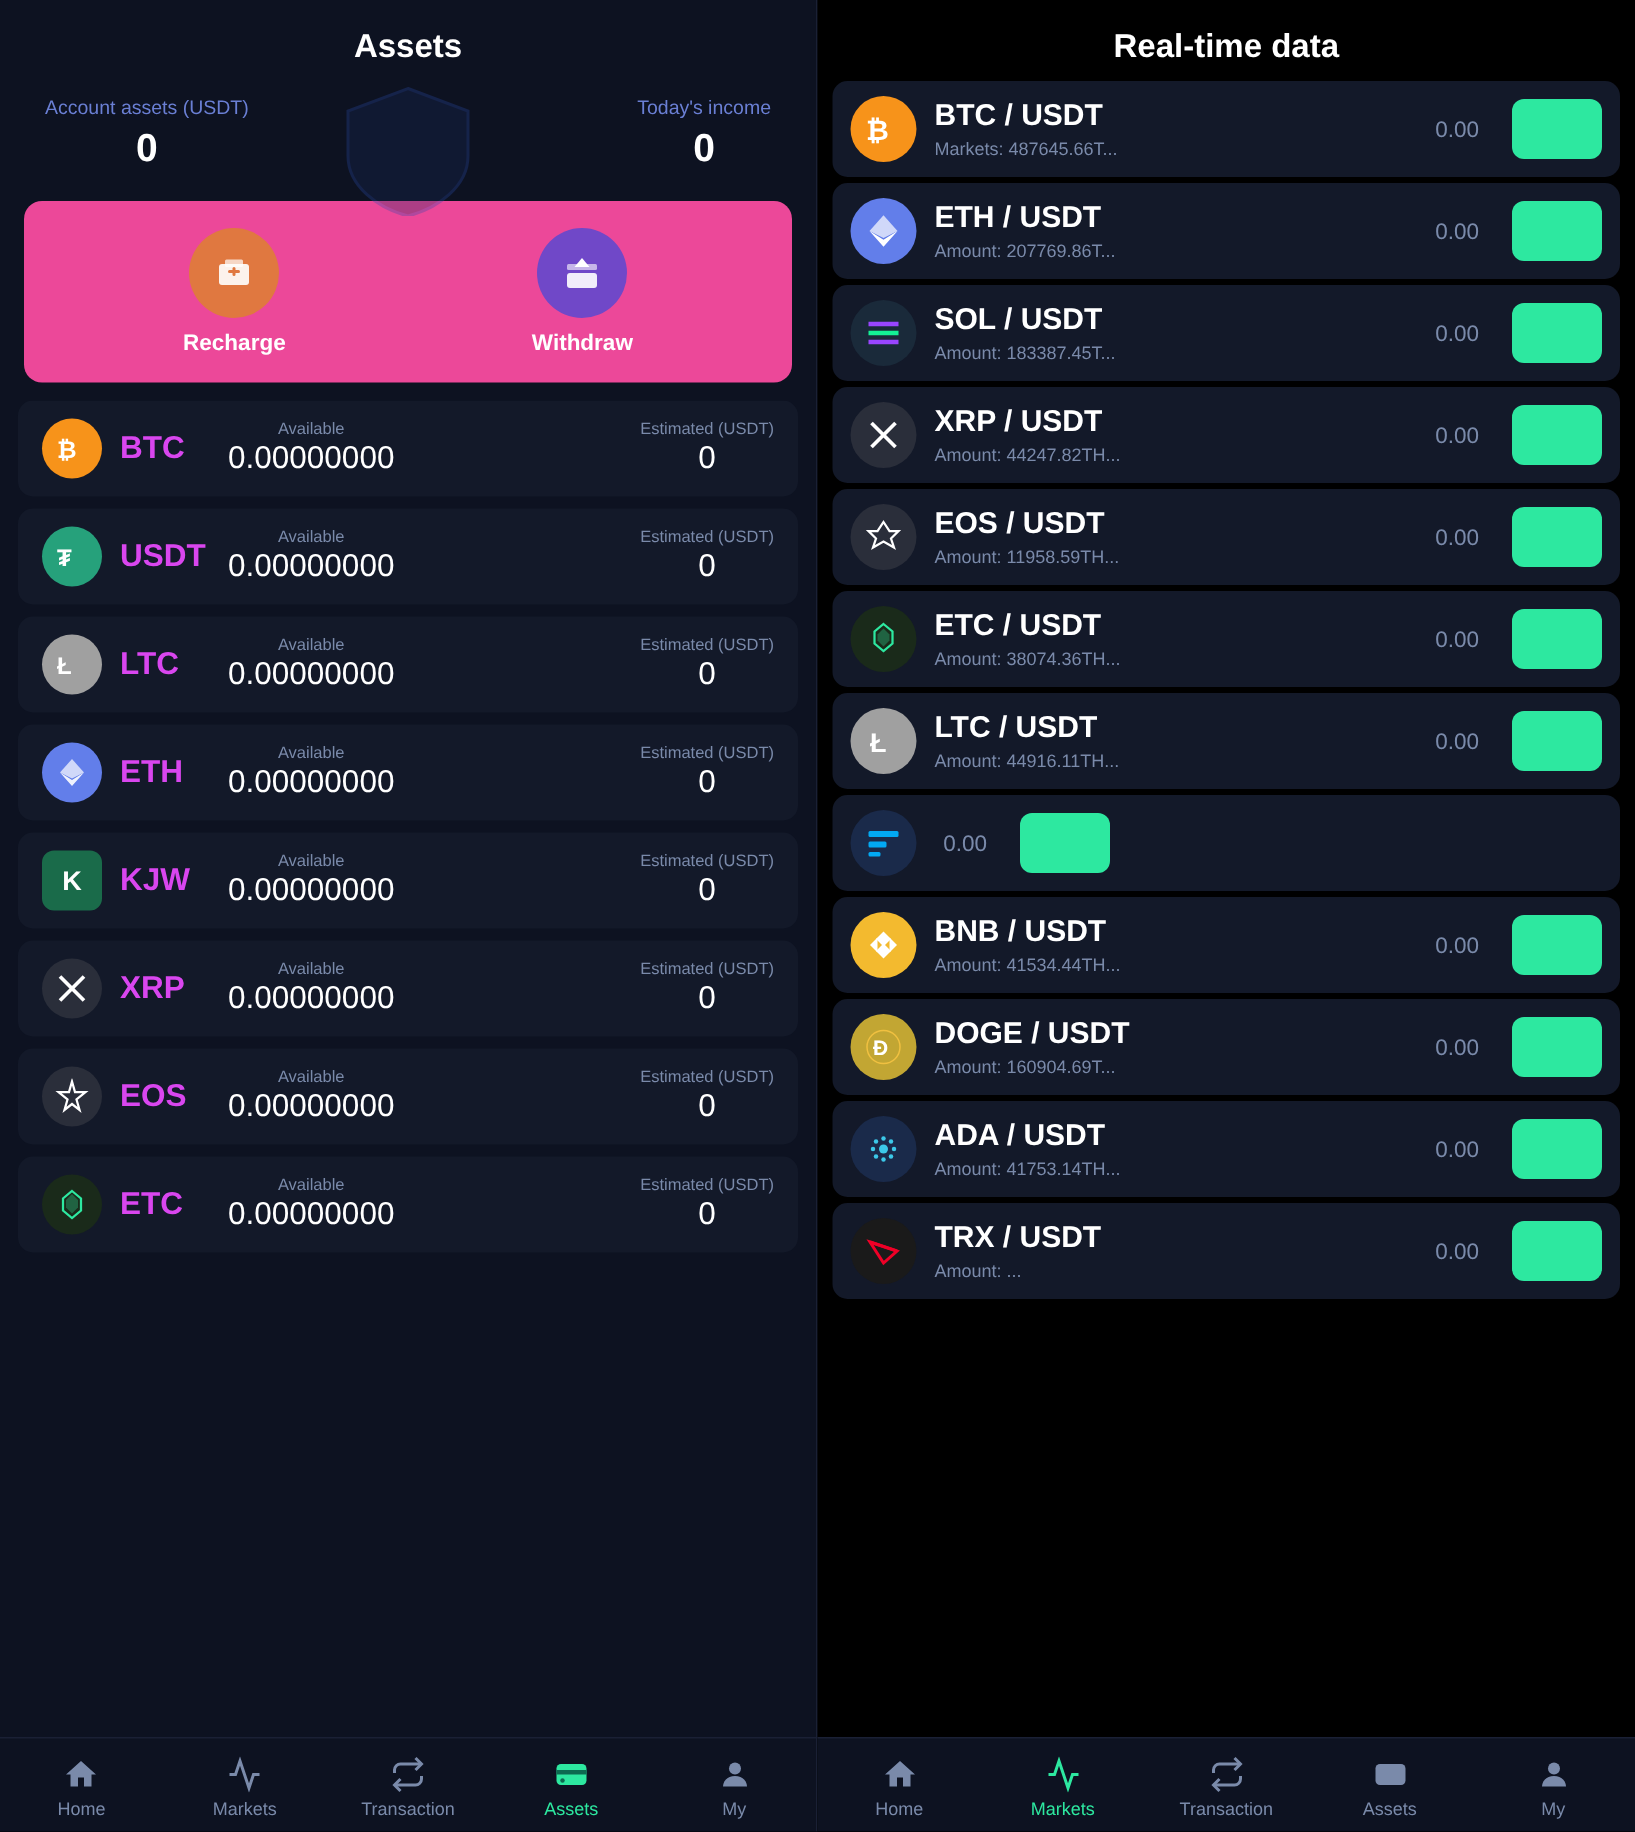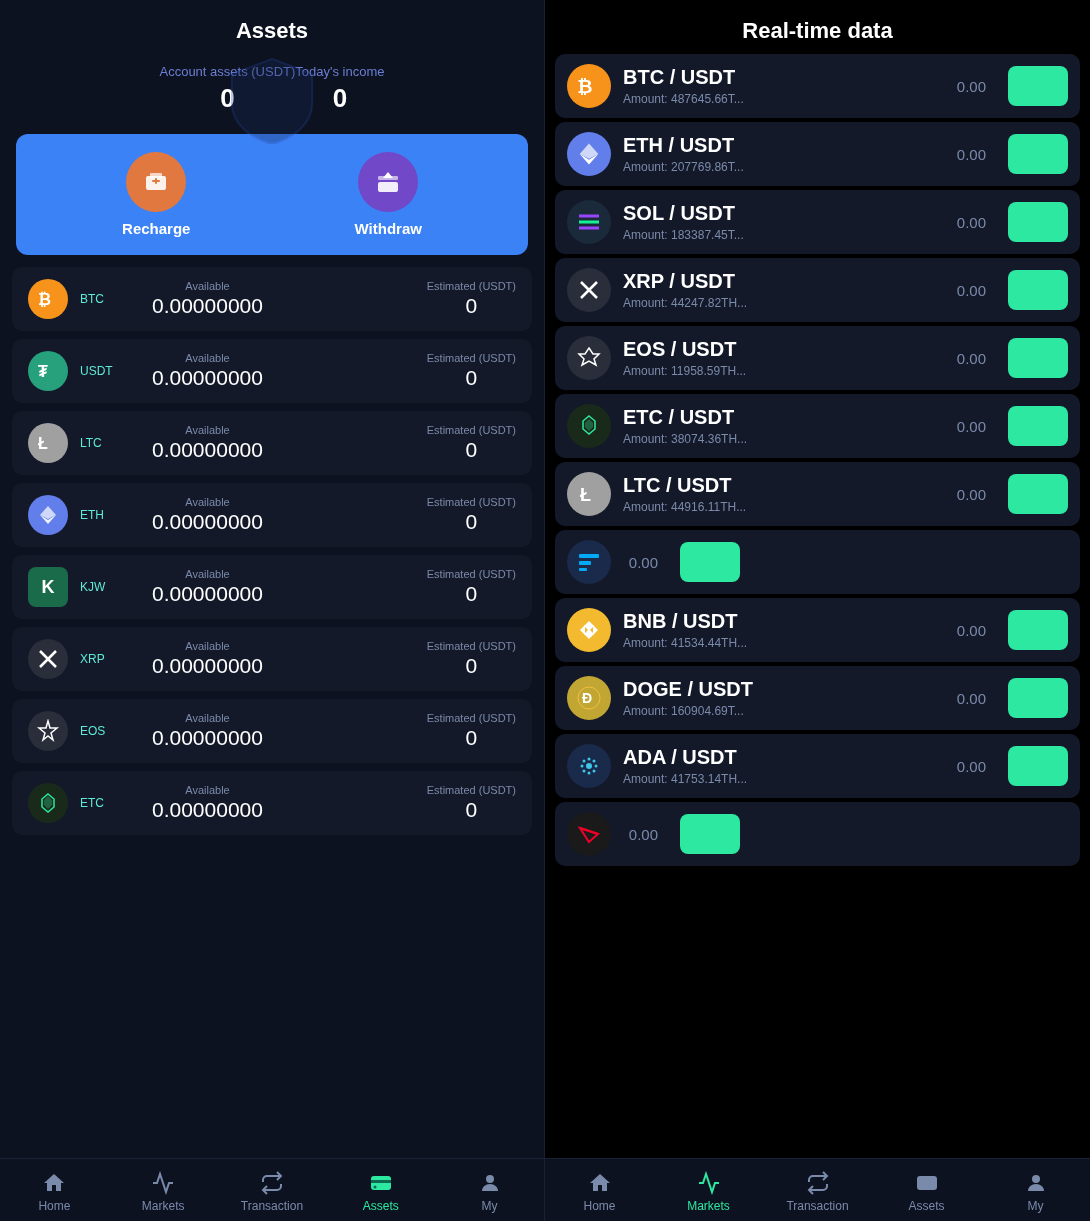--- a/index.html
+++ b/index.html
@@ -27,21 +27,21 @@
       font-size: 22px;
       font-weight: 600;
       padding: 18px 0 10px;
       color: #fff;
     }
 
     
     .account-section {
       display: flex;
       align-items: center;
-      justify-content: center;
+      justify-content: space-between;
       padding: 10px 30px 20px;
       position: relative;
     }
     .account-info {
       display: flex;
       flex-direction: column;
       align-items: center;
     }
     .account-label {
       color: #6a7fd4;
@@ -63,21 +63,21 @@
       width: 100px;
       height: 90px;
       opacity: 0.3;
     }
 
     
     .action-row {
       display: flex;
       gap: 12px;
       margin: 0 16px 12px;
-      background: #3b82f6;
+      background: #ec4899;
       border-radius: 12px;
       padding: 18px 30px;
       justify-content: space-around;
     }
     .action-btn {
       display: flex;
       flex-direction: column;
       align-items: center;
       gap: 8px;
       cursor: pointer;
@@ -121,23 +121,23 @@
       height: 40px;
       border-radius: 50%;
       display: flex;
       align-items: center;
       justify-content: center;
       font-size: 18px;
       font-weight: bold;
       flex-shrink: 0;
     }
     .asset-name {
-      font-size: 12px;
-      font-weight: 400;
-      color: #5eead4;
+      font-size: 21px;
+      font-weight: 700;
+      color: #d946ef;
       width: 60px;
     }
     .asset-amounts {
       display: flex;
       flex: 1;
       justify-content: space-between;
       align-items: flex-end;
     }
     .amount-col {
       display: flex;
@@ -520,21 +520,21 @@
   <div class="market-list">
 
     <div class="market-item">
       <div class="market-logo" style="background:#f7931a;">
         <svg width="28" height="28" viewBox="0 0 24 24">
             <text x="2" y="18" font-size="16" fill="white">₿</text>
           </svg>
       </div>
       <div class="market-info">
         <span class="market-pair">BTC / USDT</span>
-        <span class="market-amount">Amount: 487645.66T...</span>
+        <span class="market-amount">Markets: 487645.66T...</span>
       </div>
       <span class="market-price">0.00</span>
       <button class="trade-btn"></button>
     </div>
 
     <div class="market-item">
       <div class="market-logo" style="background:#627eea;">
         <svg width="28" height="28" viewBox="0 0 24 24">
             <polygon points="12,3 20,12 12,16 4,12" fill="white" opacity="0.7"></polygon>
             <polygon points="12,17 20,12 12,21 4,12" fill="white"></polygon>
@@ -688,20 +688,24 @@
       <button class="trade-btn"></button>
     </div>
 
     <div class="market-item">
       <div class="market-logo" style="background:#1a1a1a;">
         <svg width="28" height="28" viewBox="0 0 28 28">
           <polygon points="5,8 23,14 14,22" fill="none" stroke="#ef0027" stroke-width="2"></polygon>
           <line x1="5" y1="8" x2="23" y2="14" stroke="#ef0027" stroke-width="2"></line>
         </svg>
       </div>
+      <div class="market-info">
+        <span class="market-pair">TRX / USDT</span>
+        <span class="market-amount">Amount: ...</span>
+      </div>
       <span class="market-price">0.00</span>
       <button class="trade-btn"></button>
     </div>
 
   </div>
 
   <div class="right-bottom-nav">
     <div class="nav-item">
       <svg class="nav-svg" viewBox="0 0 24 24" fill="#7a8aaa">
           <path d="M10 20v-6h4v6h5v-8h3L12 3 2 12h3v8z"></path>

